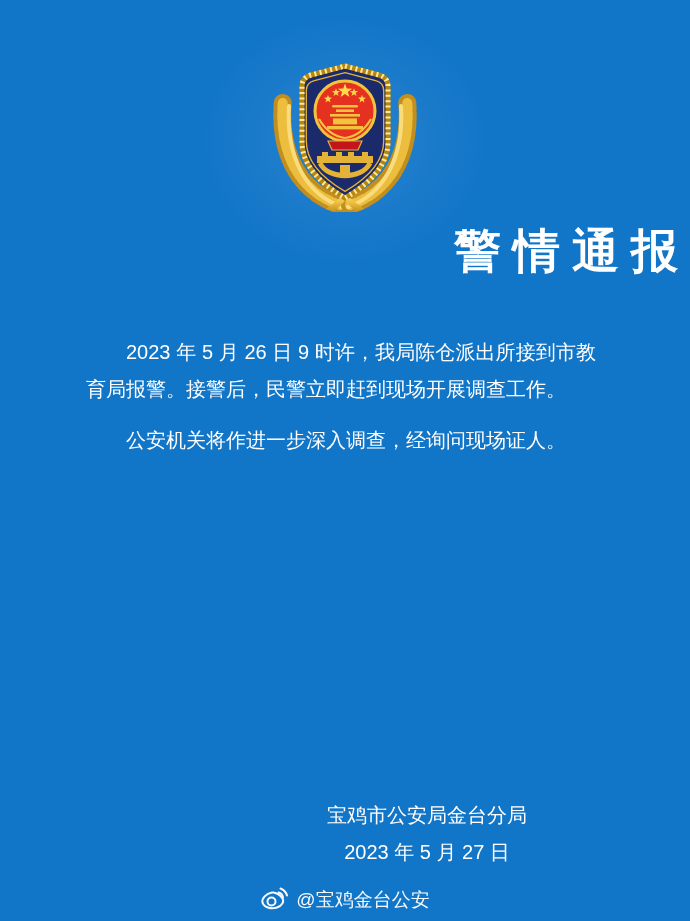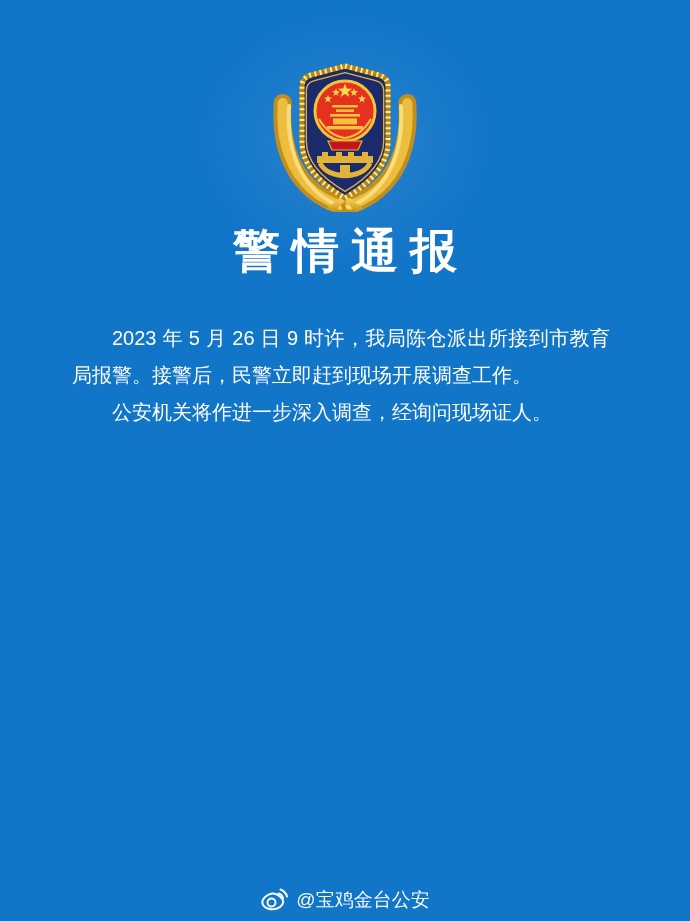--- a/index.html
+++ b/index.html
@@ -11,38 +11,38 @@
   }
   .page{position:absolute;inset:0;}
   .halo{
     position:absolute;left:195px;top:10px;width:300px;height:260px;
     background:radial-gradient(ellipse at center, rgba(255,255,255,0.10) 0%, rgba(255,255,255,0.0) 70%);
     pointer-events:none;
   }
   .emblem{position:absolute;left:272px;top:56px;}
   .title{
     position:absolute;top:220px;left:0;width:100%;
-    margin:0;text-align:center;
+    margin:0;text-align:right;
     font-size:47px;font-weight:bold;letter-spacing:12px;text-indent:12px;
     color:#ffffff;
   }
   .body-text{
     position:absolute;left:72px;top:320px;width:538px;
     font-size:20px;line-height:37px;
     text-align:justify;text-justify:inter-ideograph;
     color:#ffffff;
   }
-  .body-text p{margin:0;text-indent:2em;}
+  .body-text p{margin:14px;text-indent:2em;}
   .sign-block{
     position:absolute;top:797px;right:163px;
     text-align:center;font-size:20px;line-height:37px;white-space:nowrap;
   }
   .footer{
     position:absolute;bottom:8px;left:0;width:100%;
-    display:flex;align-items:center;justify-content:center;gap:8px;
+    display:flex;align-items:flex-start;justify-content:center;gap:8px;
     font-size:19px;color:rgba(255,255,255,0.96);
   }
   .footer svg{display:block;}
 </style>
 </head>
 <body>
 
 <div class="page">
 
   <div class="halo"></div>
@@ -100,20 +100,24 @@
     <rect x="68" y="109" width="10" height="11" fill="#e3b337"></rect>
   </svg>
 
   <h1 class="title">警情通报</h1>
 
   <div class="body-text">
     <p>2023 年 5 月 26 日 9 时许，我局陈仓派出所接到市教育局报警。接警后，民警立即赶到现场开展调查工作。</p>
     <p>公安机关将作进一步深入调查，经询问现场证人。</p>
   </div>
 
+  <div class="sign-block">
+    <div>宝鸡市公安局金台分局</div>
+    <div>2023 年 5 月 27 日</div>
+  </div>
 
   <div class="footer">
     <svg width="28" height="24" viewBox="0 0 28 24" aria-hidden="true">
       <g fill="none" stroke="rgba(255,255,255,0.96)" stroke-width="2" stroke-linecap="round">
         <path d="M12,5.5 C6,6.5 1.5,11.5 2.5,15.5 C3.5,20 11,22.5 17,20.5 C22,18.8 24.5,14.5 22.5,11.5 C20.5,8.5 16,4.8 12,5.5 Z"></path>
         <circle cx="11.5" cy="14.5" r="4"></circle>
         <path d="M18.5,5.5 A6,6 0 0 1 23,10.5"></path>
         <path d="M20.5,1.5 A10.5,10.5 0 0 1 27,8.5"></path>
       </g>
     </svg>

